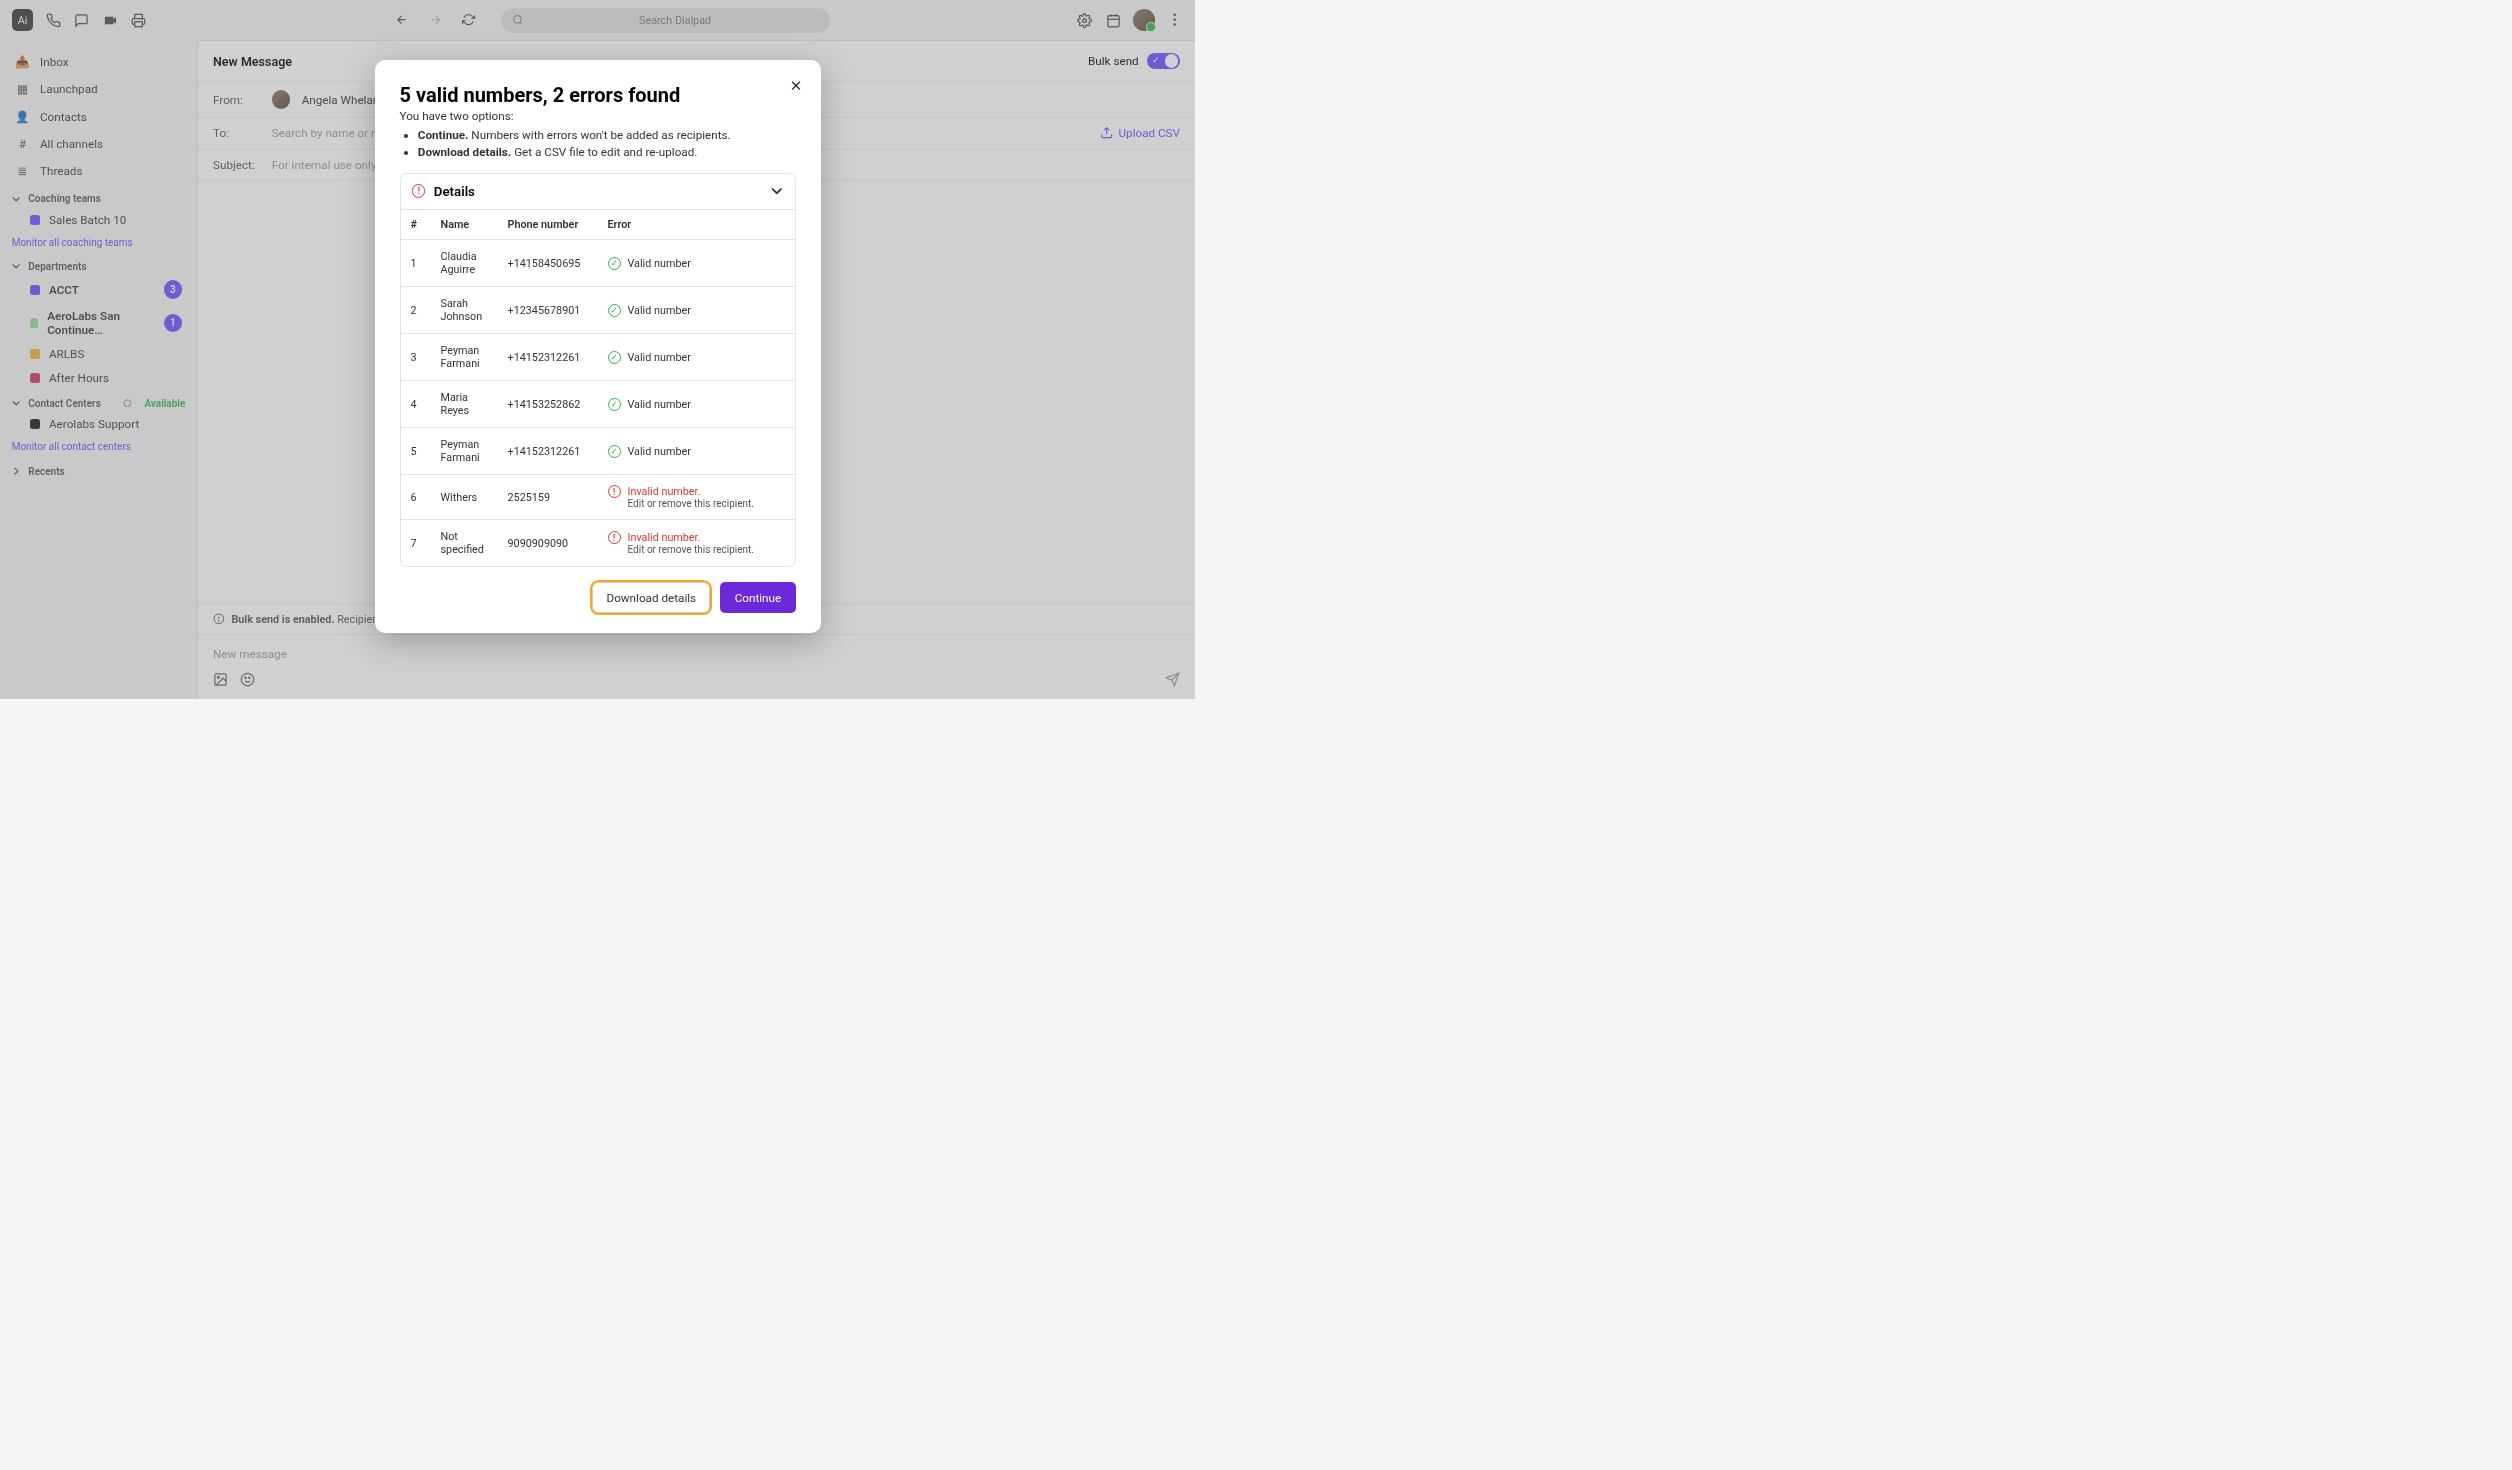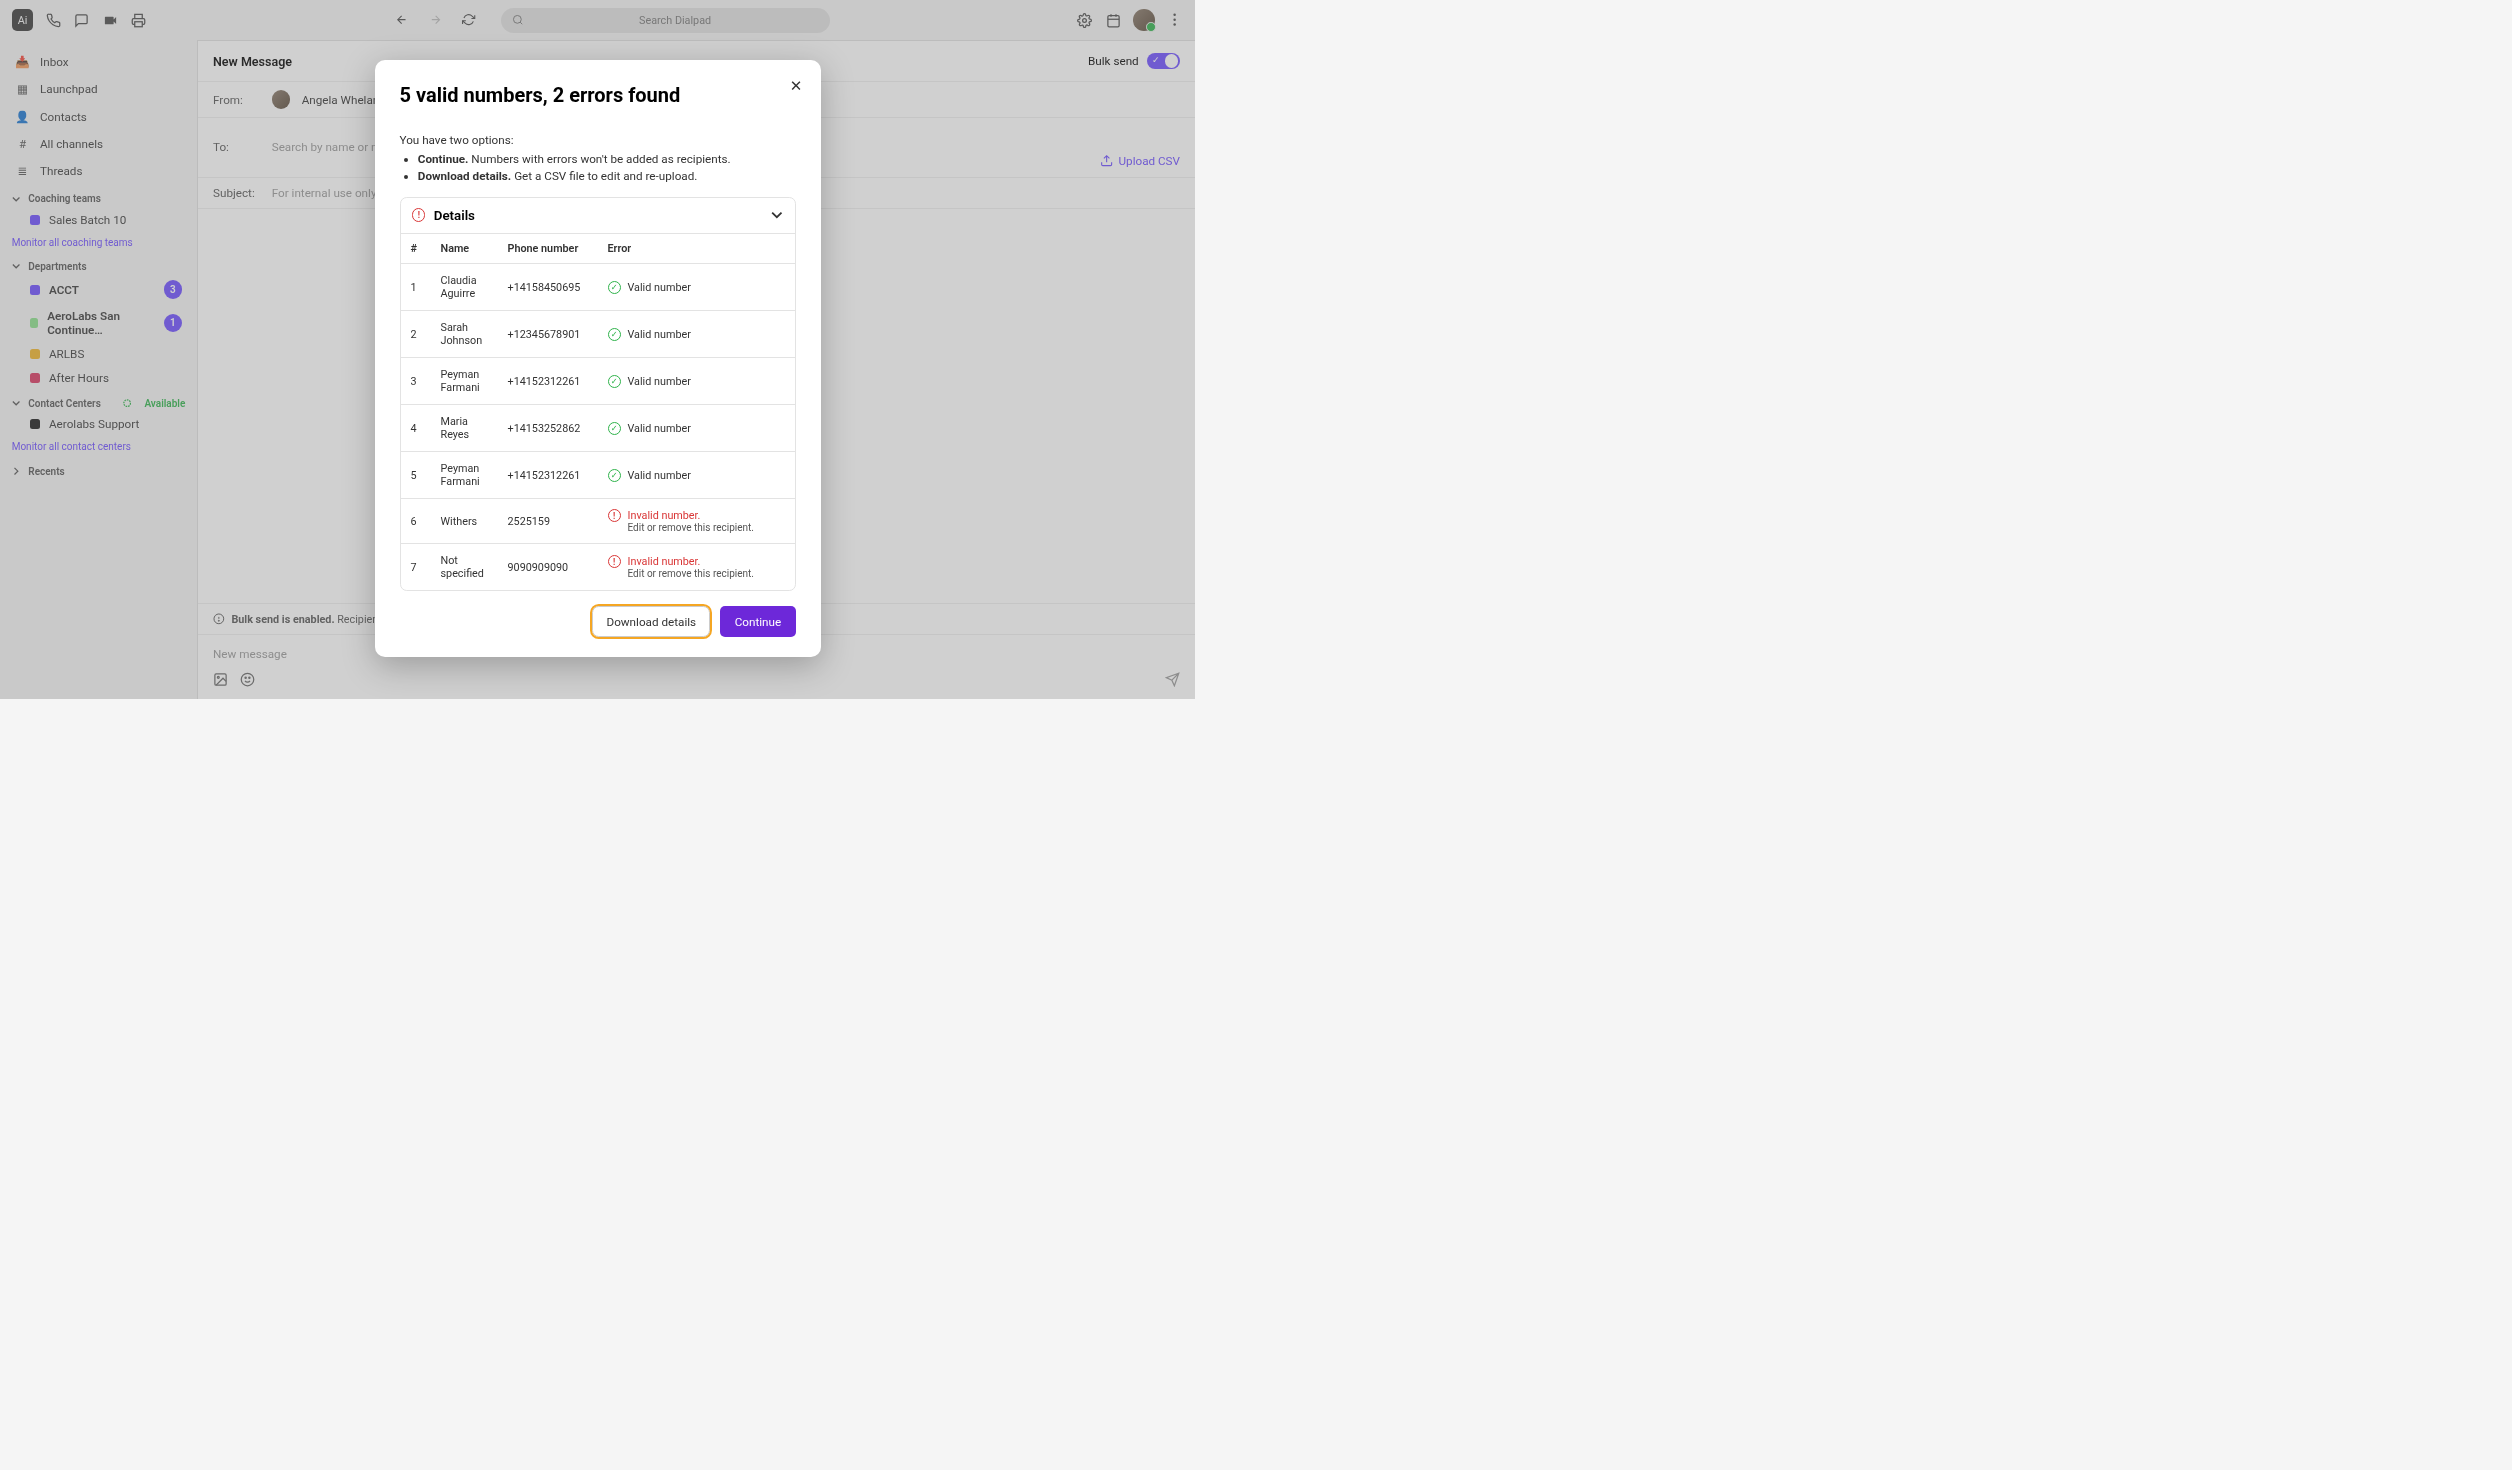--- a/index.html
+++ b/index.html
@@ -35,33 +35,33 @@
 .msg-header{display:flex;align-items:center;justify-content:space-between;padding:11.7px 15px;border-bottom:0.8px solid #eee;}
 .msg-title{font-size:12.5px;font-weight:600;}
 .bulk-toggle{display:flex;align-items:center;gap:8.3px;font-size:11.7px;}
 .toggle{width:33px;height:16.7px;border-radius:8.3px;background:#6c4cff;position:relative;}
 .toggle::after{content:"";position:absolute;right:1.7px;top:1.7px;width:13.3px;height:13.3px;border-radius:50%;background:#fff;}
 .toggle::before{content:"✓";position:absolute;left:5px;top:1.7px;font-size:9.2px;color:#fff;}
 .row{display:flex;align-items:center;padding:8.3px 15px;border-bottom:0.8px solid #eee;font-size:11.7px;color:#333;gap:11.7px;}
 .row .label{width:47px;color:#555;}
 .row .from-av{width:18.3px;height:18.3px;border-radius:50%;background:linear-gradient(135deg,#8a7a6a,#5a4a3a);}
 .placeholder{color:#999;}
-.upload-csv{margin-left:auto;color:#6c4cff;font-size:11.7px;display:flex;align-items:flex-start;gap:5px;cursor:pointer;margin-top:28px;}
+.upload-csv{margin-left:auto;color:#6c4cff;font-size:11.7px;display:flex;align-items:flex-start;gap:5px;cursor:pointer;}
 
 .body-area{flex:1;}
 .status-strip{border-top:0.8px solid #eee;padding:8.3px 15px;font-size:10.8px;color:#555;display:flex;align-items:center;gap:6.7px;}
 .compose{border-top:0.8px solid #eee;padding:11.7px 15px;}
 .compose-input{color:#999;font-size:11.7px;margin-bottom:11.7px;}
 .compose-tools{display:flex;align-items:center;gap:11.7px;color:#666;}
 .send-ico{margin-left:auto;}
 
 
 .overlay{position:absolute;inset:0;background:rgba(120,120,120,0.35);display:flex;align-items:flex-start;justify-content:center;padding-top:60px;}
 .modal{width:446px;background:#fff;border-radius:10px;padding:23px 25px 20px 25px;position:relative;box-shadow:0 8.3px 33px rgba(0,0,0,0.25);}
-.modal h1{font-size:20px;font-weight:700;margin-bottom:26px;}
+.modal h1{font-size:20px;font-weight:700;margin-bottom:2px;}
 .close-x{position:absolute;top:16.7px;right:18.3px;cursor:pointer;font-size:15px;color:#333;}
 .modal p{font-size:11.7px;color:#333;margin-bottom:5px;}
 .modal ul{margin:3.3px 0 13.3px 18.3px;font-size:11.7px;color:#333;}
 .modal ul li{margin-bottom:3.3px;}
 .details-box{border:0.8px solid #e3e3e3;border-radius:6.7px;}
 .details-head{display:flex;align-items:center;gap:8.3px;padding:10px 11.7px;border-bottom:0.8px solid #e3e3e3;font-weight:600;cursor:pointer;}
 .err-ico{width:13.3px;height:13.3px;border:1.7px solid #d93636;border-radius:50%;display:flex;align-items:center;justify-content:center;color:#d93636;font-size:8.3px;font-weight:700;}
 .ok-ico{width:13.3px;height:13.3px;border:1.7px solid #2fb34b;border-radius:50%;display:flex;align-items:center;justify-content:center;color:#2fb34b;font-size:8.3px;}
 .details-head .chev-d{margin-left:auto;}
 table{width:100%;border-collapse:collapse;font-size:10.8px;}

